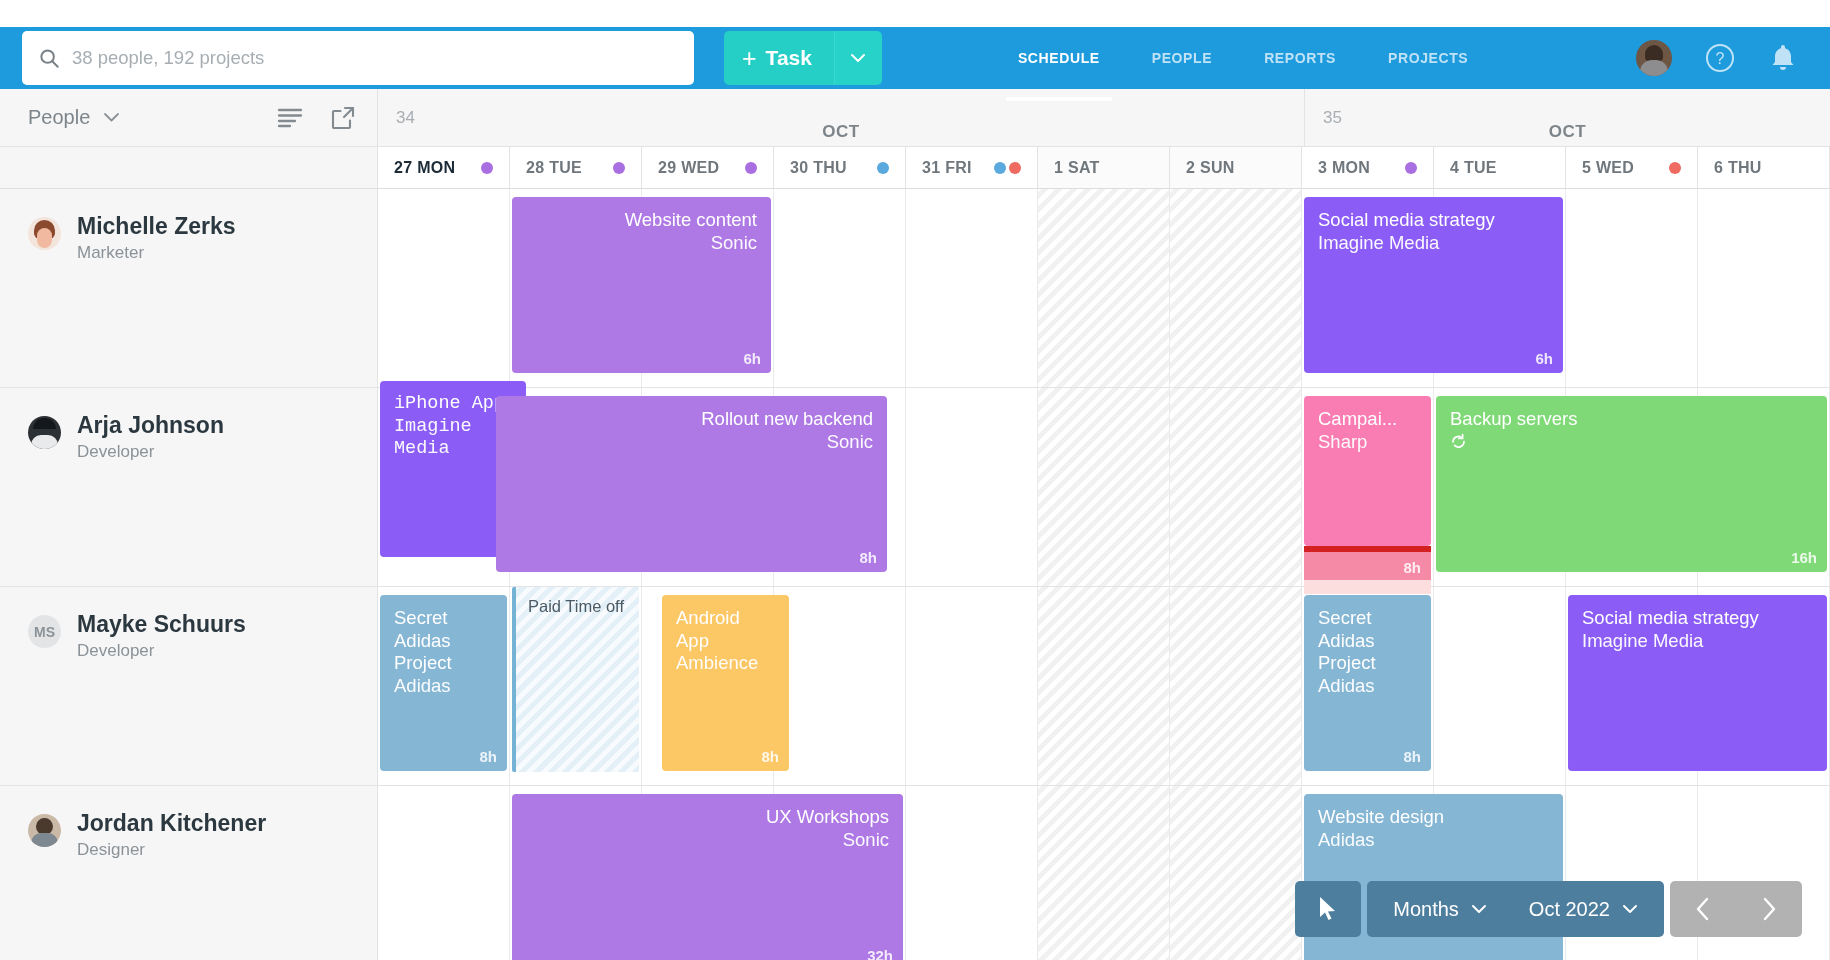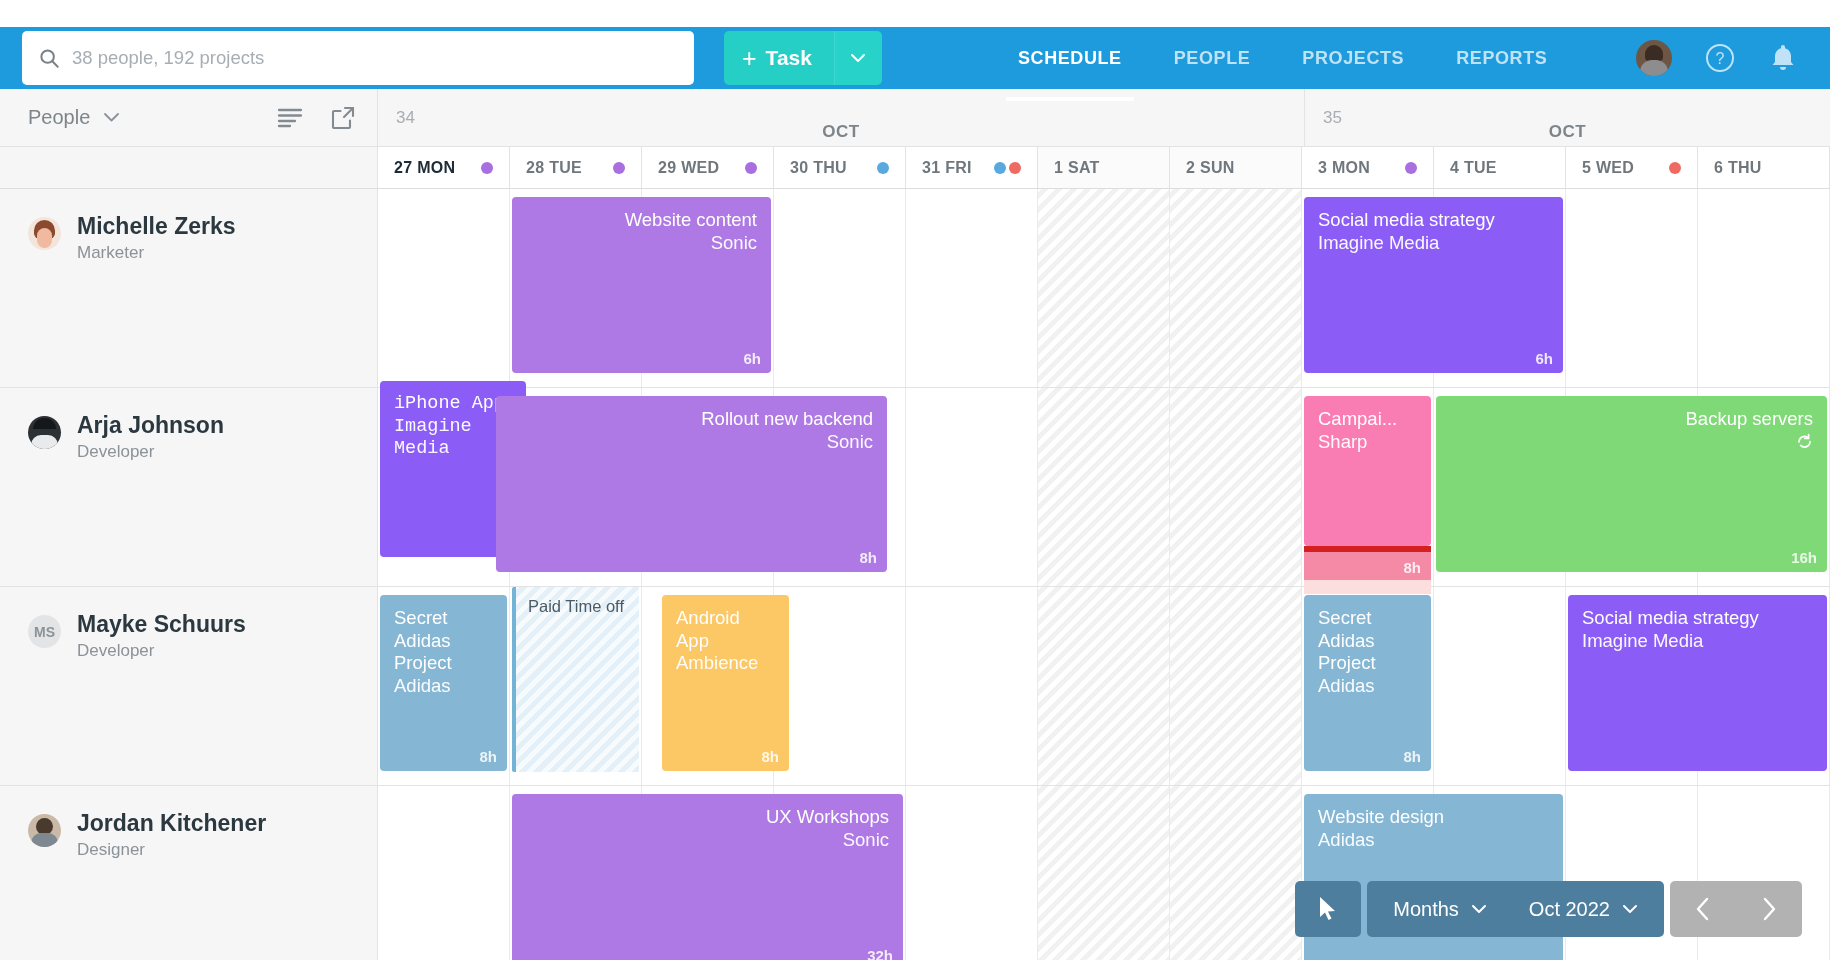--- a/index.html
+++ b/index.html
@@ -67,21 +67,21 @@
   }
 
   .nav {
     display: flex; align-items: center;
     height: 86px;
     margin-left: 110px;
     gap: 0;
   }
   .nav-item {
     color: #bfe2f6;
-    font-size: 18px;
+    font-size: 14px;
     font-weight: bold;
     letter-spacing: 0.6px;
     padding: 6px 26px;
     height: 86px;
     display: flex; align-items: center;
     cursor: pointer;
     position: relative;
   }
   .nav-item.active { color: #ffffff; }
   .nav-item.active::after {
@@ -253,21 +253,21 @@
   .card-sub { font-size: 18.5px; line-height: 1.22; opacity: .96; }
   .card-hours {
     position: absolute; right: 10px; bottom: 6px;
     font-size: 15px; font-weight: bold; color: rgba(255,255,255,.85);
   }
   .card-repeat { margin-top: 2px; font-size: 16px; line-height: 1; }
 
   .c-purple { background: #ae79e4; text-align: right; }
   .c-red    { background: #8b5cf6; }
   .c-pink   { background: #f97db2; }
-  .c-green  { background: #7fd977; text-align: right; }
+  .c-green  { background: #7fd977; }
   .c-blue   { background: #85b6d4; }
   .c-orange { background: #fcc765; }
 
   .timeoff {
     position: absolute;
     background-color: #eaf4fa;
     background-image: repeating-linear-gradient(
       -45deg, #e3f0f8 0 5px, #f7fbfd 5px 10px);
     border-left: 4px solid #74b2d6;
     border-radius: 2px;
@@ -355,24 +355,24 @@
   </div>
 
   <div class="nav">
     <div class="nav-item active">
       <span>SCHEDULE</span>
     </div>
     <div class="nav-item">
       <span>PEOPLE</span>
     </div>
     <div class="nav-item">
+      <span>REPORTS</span>
+    </div>
+    <div class="nav-item">
       <span>PROJECTS</span>
-    </div>
-    <div class="nav-item">
-      <span>REPORTS</span>
     </div>
   </div>
 
   <div class="topbar-right">
     <div class="avatar-top"></div>
     <div class="icon-btn">
       <svg width="32" height="32" viewBox="0 0 32 32" fill="none" stroke="#bfe2f6" stroke-width="2">
         <circle cx="16" cy="16" r="13"></circle>
         <text x="16" y="22" font-size="16" fill="#bfe2f6" stroke="none" text-anchor="middle" font-family="Liberation Sans, sans-serif">?</text>
       </svg>

